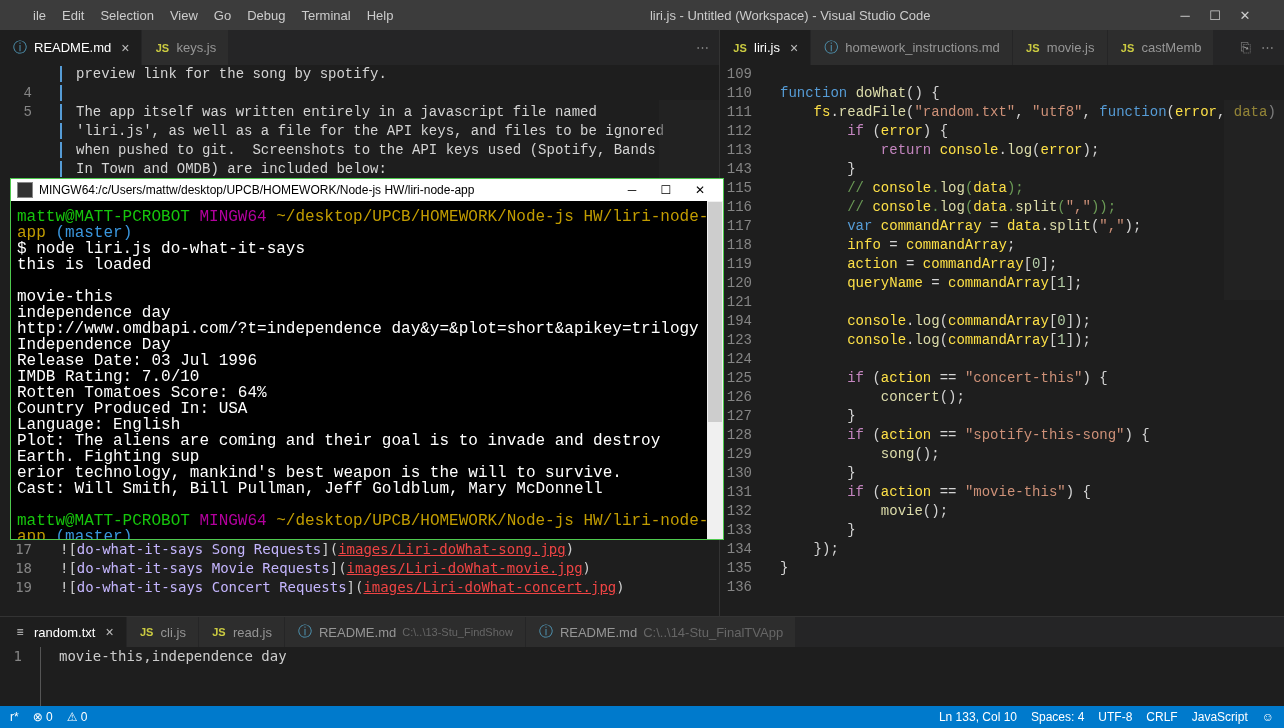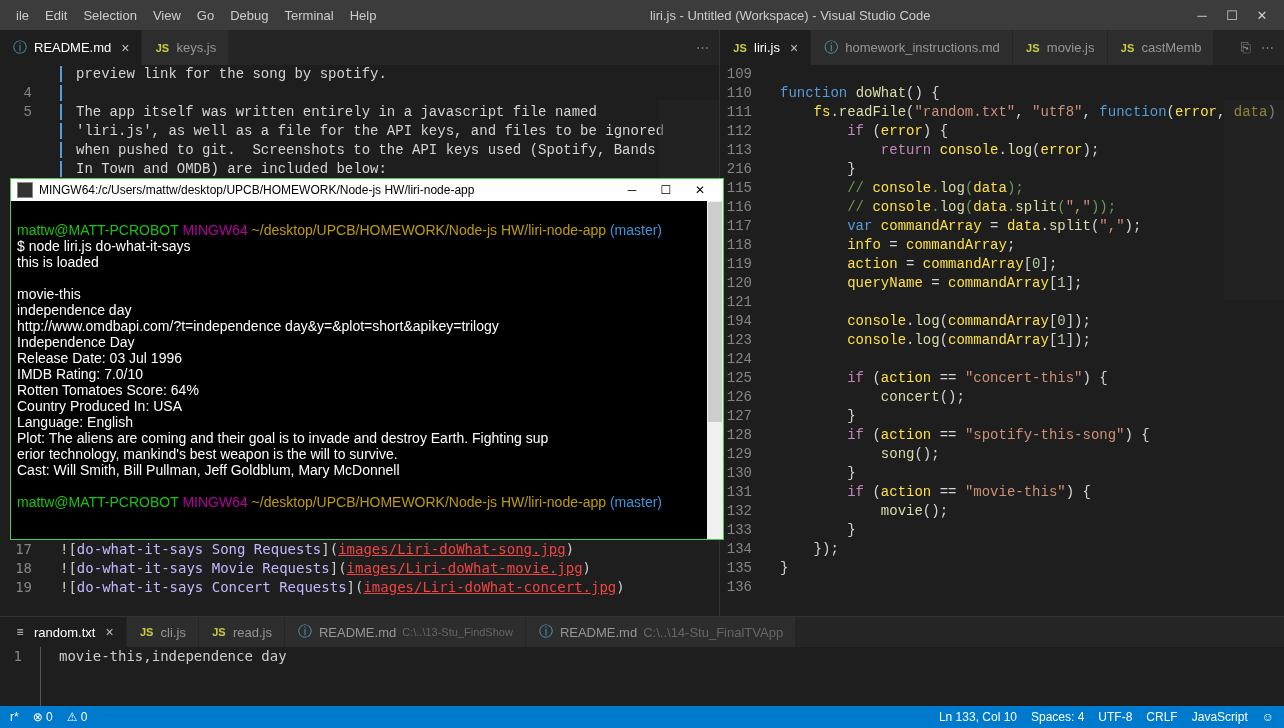--- a/index.html
+++ b/index.html
@@ -11,21 +11,21 @@
   width: 1284px;
   height: 728px;
   overflow: hidden;
   position: relative;
 }
 .menubar {
   display: flex;
   align-items: center;
   background: #3c3c3c;
   height: 30px;
-  padding: 0 8px;
+  padding: 0 25px;
   color: #cccccc;
   font-size: 13px;
 }
 .menubar-item { padding: 0 8px; cursor: pointer; }
 .menubar-title { flex: 1; text-align: center; color: #cccccc; }
 .menubar-controls { display: flex; gap: 18px; padding-right: 8px; }
 .menubar-control { width: 12px; height: 12px; display: flex; align-items: center; justify-content: center; }
 .editor-area {
   display: flex;
   height: calc(100% - 30px - 30px - 22px);
@@ -124,23 +124,23 @@
   display: flex;
   align-items: center;
   padding: 0 6px;
   font-size: 12px;
 }
 .terminal-titlebar .tt-icon { width: 16px; height: 16px; background: #333; margin-right: 6px; border: 1px solid #888; }
 .terminal-titlebar .tt-title { flex: 1; }
 .terminal-titlebar .tt-btn { width: 34px; text-align: center; font-size: 12px; }
 .terminal-body {
   flex: 1;
-  padding: 21px 6px;
-  font-family: Liberation Sans, sans-serif;
-  font-size: 14px;
+  padding: 8px 6px;
+  font-family: Liberation Mono, monospace;
+  font-size: 16px;
   line-height: 16px;
   color: #ffffff;
   overflow: hidden;
   position: relative;
 }
 .terminal-body .scrollbar { position: absolute; right: 0; top: 0; width: 16px; height: 100%; background: #f0f0f0; }
 .terminal-body .scrollbar-thumb { position: absolute; right: 1px; top: 1px; width: 14px; height: 220px; background: #cdcdcd; }
 .term-green { color: #16c60c; }
 .term-purple { color: #b4009e; }
 .term-yellow { color: #c19c00; }
@@ -274,21 +274,21 @@
         <span>⋯</span>
       </div>
     </div>
     <div class="code-area">
       <div class="gutter" id="right-gutter">
           <div class="gutter-line">109</div>
           <div class="gutter-line">110</div>
           <div class="gutter-line">111</div>
           <div class="gutter-line">112</div>
           <div class="gutter-line">113</div>
-          <div class="gutter-line">216</div>
+          <div class="gutter-line">143</div>
           <div class="gutter-line">115</div>
           <div class="gutter-line">116</div>
           <div class="gutter-line">117</div>
           <div class="gutter-line">118</div>
           <div class="gutter-line">119</div>
           <div class="gutter-line">120</div>
           <div class="gutter-line">121</div>
           <div class="gutter-line">194</div>
           <div class="gutter-line">123</div>
           <div class="gutter-line">124</div>

